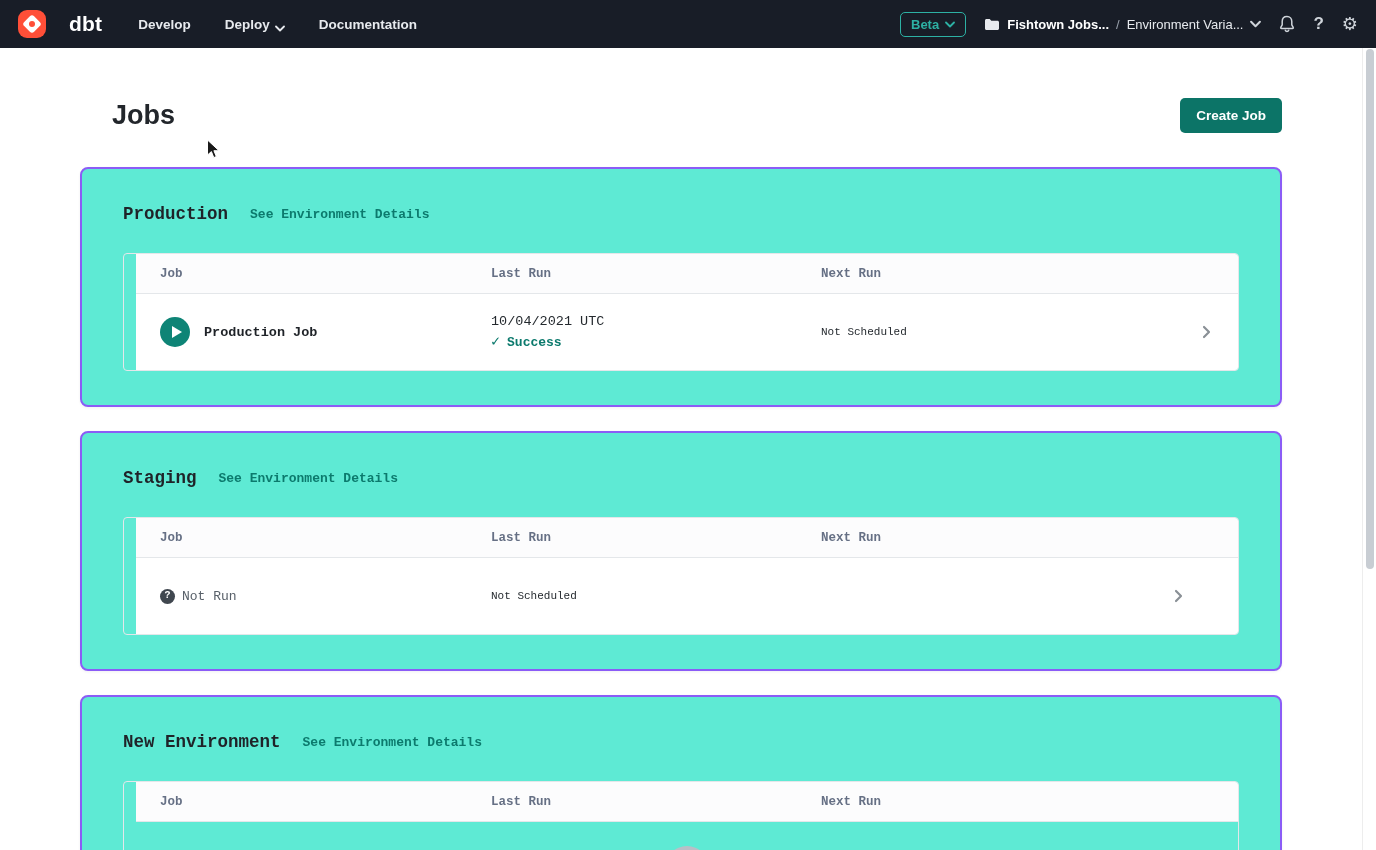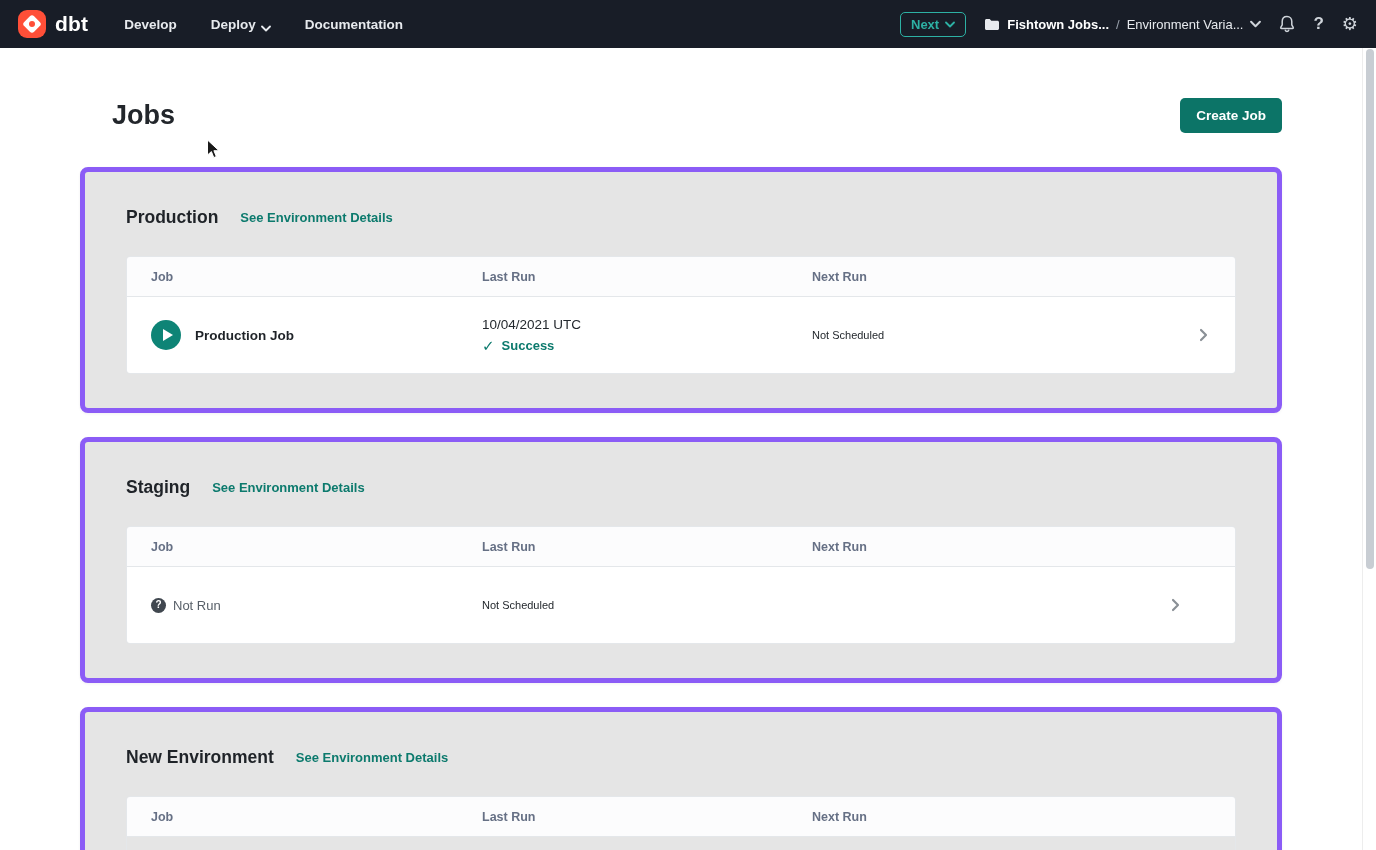--- a/index.html
+++ b/index.html
@@ -2,21 +2,21 @@
 <html><head>
 <meta charset="utf-8">
 <style>
   * { margin: 0; padding: 0; box-sizing: border-box; }
   html, body { width: 1376px; height: 850px; overflow: hidden; background: #fff;
     font-family: "Liberation Sans", "DejaVu Sans", sans-serif; }
 
   
   .navbar { position: relative; z-index: 5; height: 48px; background: #181d27;
     display: flex; align-items: center; padding: 0 18px; color: #e7eaee; }
-  .logo { display: flex; align-items: center; gap: 9px; margin-right: 36px; cursor: default; }
+  .logo { display: flex; align-items: center; gap: 23px; margin-right: 36px; cursor: default; }
   .logo-icon { position: relative; width: 28px; height: 28px; background: #ff4f38;
     border-radius: 9px; flex: 0 0 auto; }
   .logo-icon::before { content: ""; position: absolute; left: 7px; top: 7px; width: 14px; height: 14px;
     background: #fff; transform: rotate(45deg); border-radius: 3px; }
   .logo-icon::after { content: ""; position: absolute; left: 11px; top: 11px; width: 6px; height: 6px;
     background: #ff4f38; border-radius: 50%; }
   .logo-text { font-size: 21px; font-weight: 700; color: #fff; letter-spacing: .2px; }
   .nav-links { display: flex; align-items: center; gap: 34px; }
   .nav-link { font-size: 13.5px; font-weight: 600; color: #e7eaee; cursor: pointer;
     display: flex; align-items: flex-end; gap: 5px; }
@@ -34,28 +34,28 @@
   .gear-glyph { font-size: 18px; line-height: 1; }
 
   
   .main { width: 1362px; padding: 0 80px; }
   .page-header { margin-top: 50px; display: flex; align-items: center; justify-content: space-between; margin-left: 32px; }
   .page-title { font-size: 27px; font-weight: 600; color: #22262b; }
   .btn-primary { background: #0c7467; color: #fff; border: none; border-radius: 5px;
     padding: 10px 16px; font-size: 13.5px; font-weight: 600; cursor: pointer;
     font-family: inherit; }
 
-  .card { margin-top: 34px; background: #e5e5e5; border: 5px solid #8b5cf6; border-radius: 8px;
-    padding: 34px 41px; box-shadow: 0 1px 3px rgba(16,24,40,.06); }
+  .card { margin-top: 34px; background: #5eead4; border: 2px solid #8b5cf6; border-radius: 8px;
+    padding: 34px 41px; box-shadow: 0 1px 3px rgba(16,24,40,.06); font-family: Liberation Mono, monospace; }
   .card + .card { margin-top: 24px; }
   .card-head { display: flex; align-items: center; gap: 22px; }
   .env-name { font-size: 17.5px; font-weight: 700; color: #1f2328; line-height: 22px; }
   .env-link { font-size: 13px; font-weight: 700; color: #0c7a6d; cursor: pointer; text-decoration: none; }
 
-  .jobs-table { margin-top: 28px; border: 1px solid #e4e7ea; border-radius: 4px; overflow: hidden; }
+  .jobs-table { margin-top: 28px; border: 1px solid #e4e7ea; border-radius: 4px; overflow: hidden; padding-left: 12px; }
   .t-head, .t-row { display: grid; grid-template-columns: 331px 330px 1fr 28px;
     align-items: center; padding: 0 24px; }
   .t-head { height: 40px; background: #fcfcfd; border-bottom: 1px solid #e4e7ea;
     font-size: 12.5px; font-weight: 600; color: #667085; }
   .t-row { height: 76px; background: #fff; cursor: pointer; }
   .job-cell { display: flex; align-items: center; gap: 14px; }
   .play-btn { width: 30px; height: 30px; border-radius: 50%; background: #0e8476;
     position: relative; flex: 0 0 auto; cursor: pointer; border: none; }
   .play-btn::after { content: ""; position: absolute; left: 12px; top: 9px; width: 0; height: 0;
     border-left: 10px solid #fff; border-top: 6px solid transparent; border-bottom: 6px solid transparent; }
@@ -103,21 +103,21 @@
             <polyline points="1,1.5 5,5.5 9,1.5" fill="none" stroke="#e7eaee" stroke-width="1.8" stroke-linecap="round" stroke-linejoin="round"></polyline>
           </svg>
       </span>
     </span>
     <span class="nav-link">
       <span>Documentation</span>
     </span>
   </div>
   <div class="nav-right">
     <button class="beta-btn">
-      <span>Next</span>
+      <span>Beta</span>
       <span class="chev">
         <svg width="10" height="7" viewBox="0 0 10 7">
             <polyline points="1,1.5 5,5.5 9,1.5" fill="none" stroke="#2db1a4" stroke-width="1.8" stroke-linecap="round" stroke-linejoin="round"></polyline>
           </svg>
       </span>
     </button>
     <div class="crumb">
       <span class="icon-btn">
         <svg width="16" height="13" viewBox="0 0 16 13">
             <path d="M1 2.5c0-.8.7-1.5 1.5-1.5h3.2l1.6 1.8h6.2c.8 0 1.5.7 1.5 1.5v6.2c0 .8-.7 1.5-1.5 1.5h-11C1.7 12 1 11.3 1 10.5V2.5z" fill="#e7eaee"></path>

